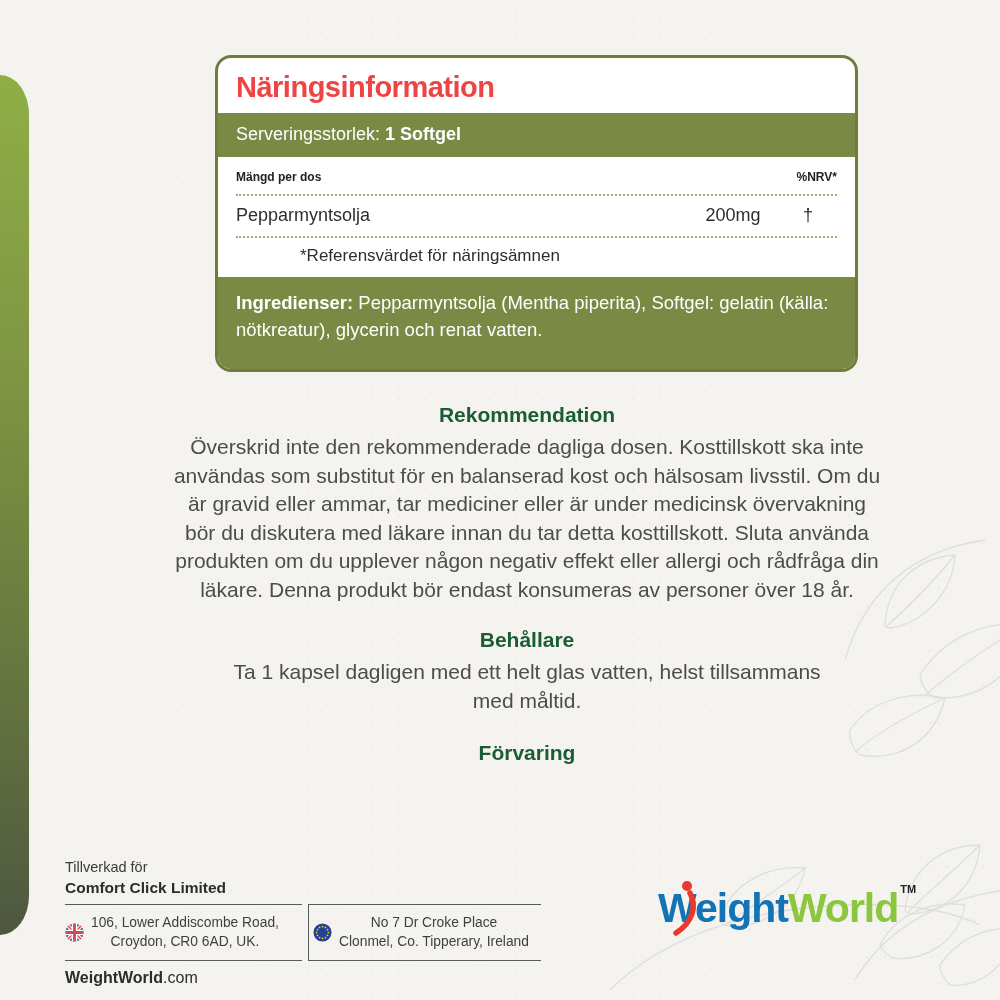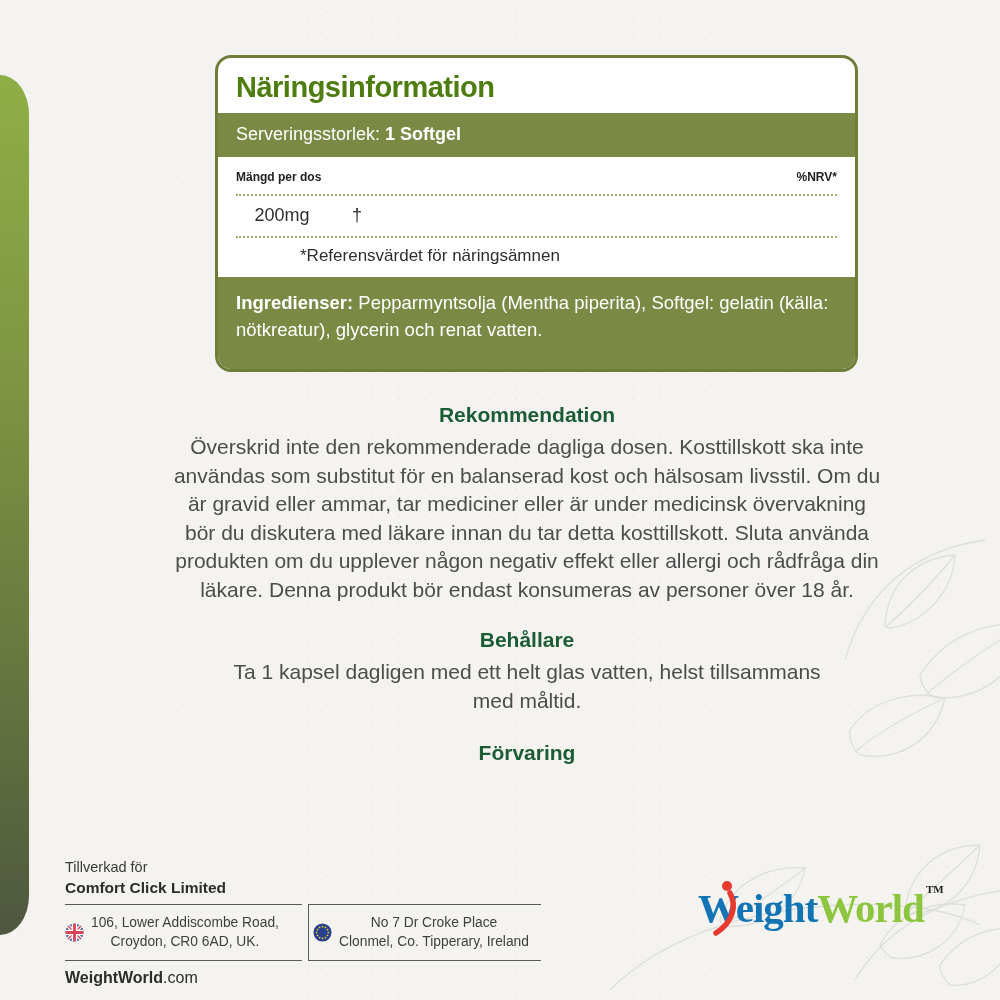--- a/index.html
+++ b/index.html
@@ -26,21 +26,21 @@
   .leaf-deco path, .leaf-deco circle{fill:none; stroke:#dededa; stroke-width:1.3;}
 
   
   .card{
     position:absolute; left:215px; top:55px; width:643px;
     background:#ffffff; border:3px solid #6e7d3a; border-radius:16px;
     overflow:hidden; box-sizing:border-box;
   }
   .card-title{
     padding:13px 8px 9px 18px; font-size:29px; font-weight:800;
-    letter-spacing:-0.5px; color:#4d7c0f;
+    letter-spacing:-0.5px; color:#ef4444;
   }
   .serving-band{
     background:#7a8a44; color:#ffffff; padding:9px 18px 10px 18px;
     font-size:18px; line-height:25px;
   }
   .serving-band .val{font-weight:700;}
   .table-area{padding:4px 18px 0 18px; color:#222;}
   .t-row{display:flex; align-items:center;}
   .t-head{font-weight:700; font-size:12px; padding:9px 0 10px 0;}
   .t-head .spacer{flex:1;}
@@ -82,22 +82,22 @@
   }
   .addr-col.uk{width:237px;}
   .addr-col.eu{width:233px; margin-left:6px; padding-left:4px; border-left:1.5px solid #5a5a5a;}
   .addr-text{font-size:13.8px; line-height:19px; color:#3f3f3f;}
   .flag{width:19px; height:19px; flex:0 0 19px;}
   .website{font-size:16px; padding-top:8px; color:#2c2c2c;}
   .website .w-bold{font-weight:700;}
 
   
   .logo{
-    position:absolute; left:698px; top:888px; font-size:41px; font-weight:600;
-    letter-spacing:-1px; line-height:1;font-family:Liberation Serif, serif;
+    position:absolute; left:658px; top:888px; font-size:41px; font-weight:600;
+    letter-spacing:-1px; line-height:1;
   }
   .logo .p1{color:#1274b5;}
   .logo .p2{color:#8cc63e;}
   .logo .tm{
     font-size:11px; font-weight:700; color:#222; letter-spacing:0;
     vertical-align:top; position:relative; top:-4px; left:2px;
   }
   .logo-accent{position:absolute; left:-4px; top:-12px; width:56px; height:62px;}
 </style>
 </head>
@@ -140,20 +140,21 @@
     </div>
 
     <div class="table-area">
       <div class="t-row t-head">
         <span>Mängd per dos</span>
         <span class="spacer"></span>
         <span>%NRV*</span>
       </div>
       <div class="dotted"></div>
       <div class="t-row t-data">
+        <span class="name">Pepparmyntsolja</span>
         <span class="col-amount">200mg</span>
         <span class="col-nrv">†</span>
       </div>
       <div class="dotted"></div>
       <div class="footnote">*Referensvärdet för näringsämnen</div>
     </div>
 
     <div class="ingredients">
       <span class="lbl">Ingredienser:</span><span> Pepparmyntsolja (Mentha piperita), Softgel: gelatin (källa: nötkreatur), glycerin och renat vatten.</span>
     </div>

